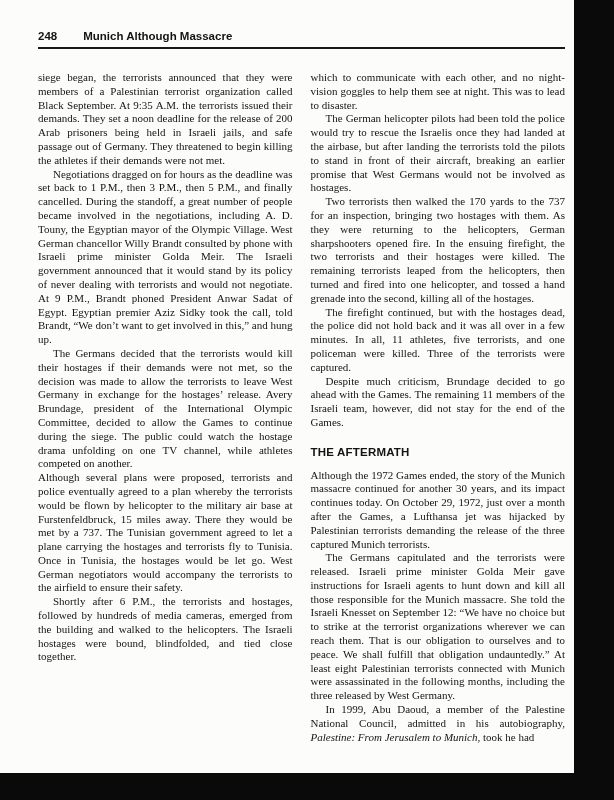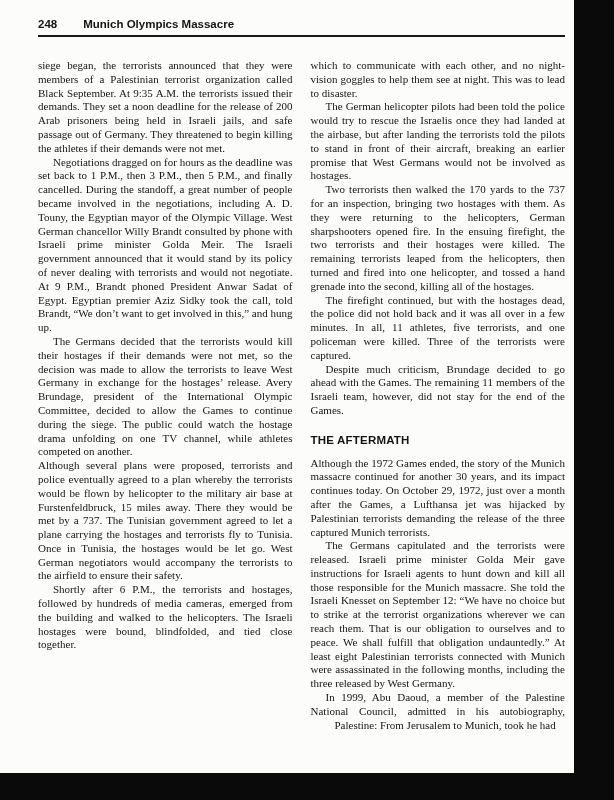--- a/index.html
+++ b/index.html
@@ -13,21 +13,21 @@
     height: 800px;
     background: #fcfcfa;
     overflow: hidden;
     font-family: "Liberation Serif", serif;
     color: #141414;
     margin: 0 auto;
   }
   .content {
     position: absolute;
     left: 38px;
-    top: 18px;
+    top: 30px;
     width: 527px;
   }
   .page-header {
     font-family: "Liberation Sans", sans-serif;
     font-weight: bold;
     font-size: 11.5px;
     display: flex;
     gap: 26px;
     align-items: baseline;
   }
@@ -56,21 +56,21 @@
   }
   h2.sect {
     font-family: Liberation Sans, sans-serif;
     font-weight: bold;
     font-size: 11.5px;
     margin: 16px 0 9px 0;
     text-align: left;
     letter-spacing: 0.2px;
   }
   .ital {
-    margin-left: 24px;
+    font-style: italic;
   }
   .edge-right {
     position: absolute;
     top: 0;
     right: 0;
     width: 40px;
     height: 100%;
     background: #0a0a0a;
     z-index: 5;
   }
@@ -85,21 +85,21 @@
   }
 </style>
 </head>
 <body>
 
 <div class="page">
   <div class="content">
 
     <div class="page-header">
       <span>248</span>
-      <span>Munich Olympics Massacre</span>
+      <span>Munich Although Massacre</span>
     </div>
     <hr class="header-rule">
 
     <div class="columns">
 
       <div class="col">
         <p class="cont">siege began, the terrorists announced that they were members of a Palestinian terrorist organization called Black September. At 9:35 A.M. the terrorists issued their demands. They set a noon deadline for the release of 200 Arab prisoners being held in Israeli jails, and safe passage out of Germany. They threatened to begin killing the athletes if their demands were not met.</p>
         <p>Negotiations dragged on for hours as the deadline was set back to 1 P.M., then 3 P.M., then 5 P.M., and finally cancelled. During the standoff, a great number of people became involved in the negotiations, including A. D. Touny, the Egyptian mayor of the Olympic Village. West German chancellor Willy Brandt consulted by phone with Israeli prime minister Golda Meir. The Israeli government announced that it would stand by its policy of never dealing with terrorists and would not negotiate. At 9 P.M., Brandt phoned President Anwar Sadat of Egypt. Egyptian premier Aziz Sidky took the call, told Brandt, “We don’t want to get involved in this,” and hung up.</p>
         <p>The Germans decided that the terrorists would kill their hostages if their demands were not met, so the decision was made to allow the terrorists to leave West Germany in exchange for the hostages’ release. Avery Brundage, president of the International Olympic Committee, decided to allow the Games to continue during the siege. The public could watch the hostage drama unfolding on one TV channel, while athletes competed on another.</p>
         <p class="cont">Although several plans were proposed, terrorists and police eventually agreed to a plan whereby the terrorists would be flown by helicopter to the military air base at Furstenfeldbruck, 15 miles away. There they would be met by a 737. The Tunisian government agreed to let a plane carrying the hostages and terrorists fly to Tunisia. Once in Tunisia, the hostages would be let go. West German negotiators would accompany the terrorists to the airfield to ensure their safety.</p>

